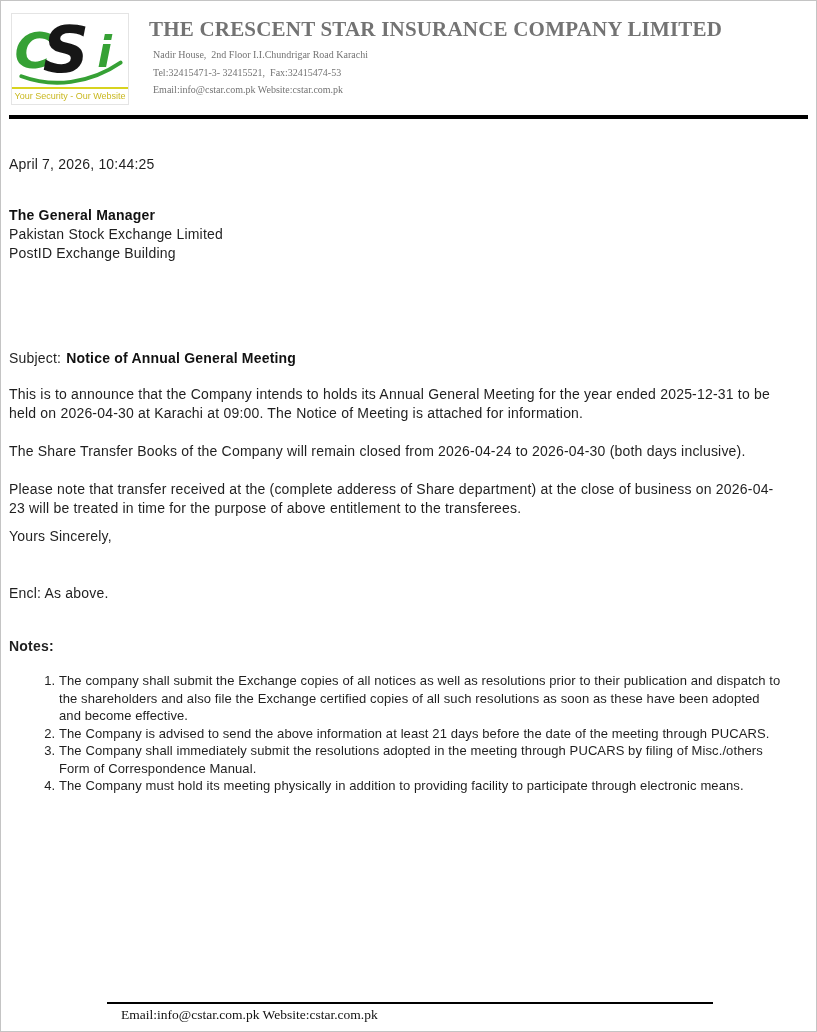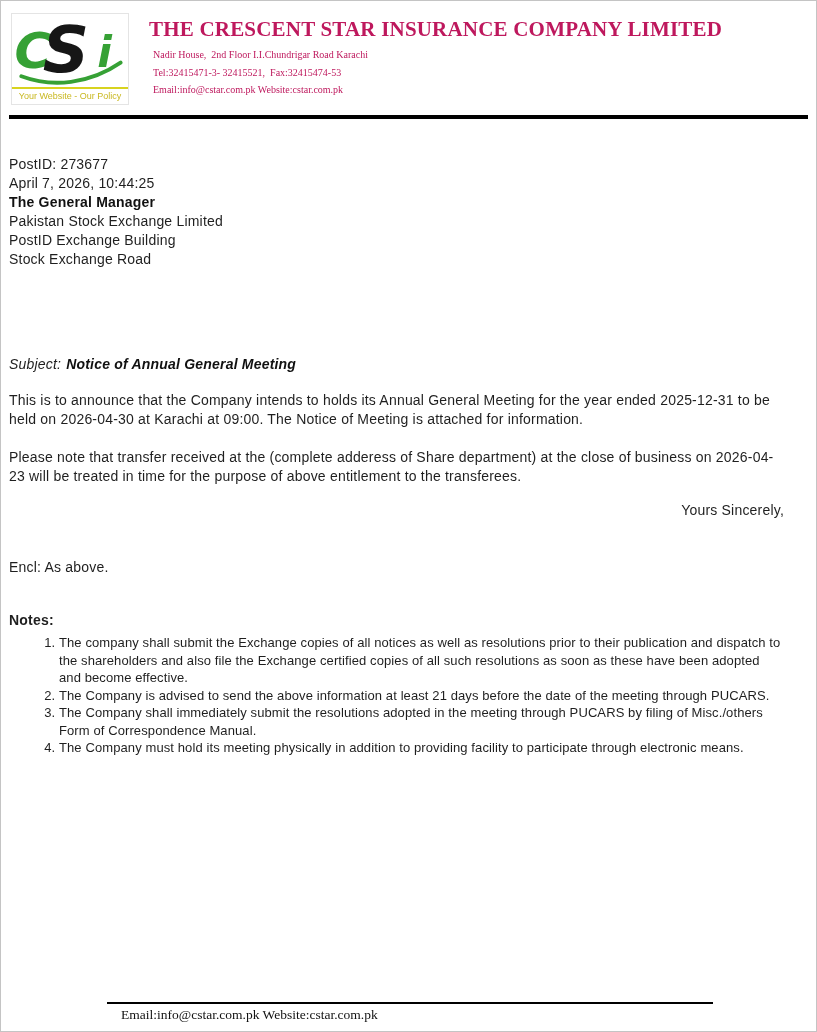--- a/index.html
+++ b/index.html
@@ -29,44 +29,44 @@
   .lg-c { font-family:"DejaVu Sans", sans-serif; font-weight:bold; font-style:italic; font-size:52px; }
   .lg-s { font-family:"DejaVu Sans", sans-serif; font-weight:bold; font-style:italic; font-size:66px; fill:#161616; }
   .lg-i { font-family:"DejaVu Sans", sans-serif; font-weight:bold; font-style:italic; font-size:44px; }
   .lg-swoosh { fill:none; stroke-width:4; stroke-linecap:round; }
   .logo-tagline {
     font-size:9px; line-height:15px; text-align:center;
     color:#c9b820; border-top:2px solid #d8d31f;
     font-family:"Liberation Sans", sans-serif;
     white-space:nowrap; overflow:hidden;
   }
-  .head-text { margin-left:20px; padding-top:4px; font-family:"Liberation Serif", serif; color:#be185d; }
+  .head-text { margin-left:20px; padding-top:4px; font-family:"Liberation Serif", serif; color:#737373; }
   .company-name {
     font-size:21px; font-weight:bold; letter-spacing:0.2px;
     white-space:nowrap; margin-bottom:4px;
   }
   .head-line { font-size:10px; line-height:17.5px; padding-left:4px; white-space:pre-wrap; }
 
   .header-rule { height:4px; background:#000; margin:10px 8px 0 8px; }
 
   
   .letter-body { padding:0 32px 0 8px; font-size:14px; line-height:19px; letter-spacing:0.2px; color:#1f1f1f; }
   .meta-block { margin-top:36px; }
-  .recipient-block { }
+  .recipient-block { margin-top:32px; }
   .bold { font-weight:bold; color:#111; }
-  .subject-line { margin-top:86px;font-style:italic; }
+  .subject-line { margin-top:86px; }
   .subject-line .subj-label { margin-right:5px; }
   .salutation { margin-top:17px; }
   .para { margin-top:17px; max-width:775px; }
   .para + .para { margin-top:19px; }
-  .closing { margin-top:15px;text-align:right; }
+  .closing { margin-top:9px; }
   .enclosure { margin-top:38px; }
   .notes-heading { margin-top:34px;font-weight:bold; }
   .notes-list {
-    margin-top:4px; padding-left:50px;
+    margin-top:16px; padding-left:50px;
     font-size:13px; line-height:17.5px; letter-spacing:0.1px;
     max-width:790px;
   }
   .notes-list li { margin:0; }
 
   
   .page-footer { position:absolute; left:106px; bottom:8px; width:606px; border-top:2px solid #000; }
   .footer-text {
     font-family:"Liberation Serif", serif; font-size:13.5px; color:#111;
     padding:3px 0 0 14px; white-space:pre-wrap;
@@ -78,52 +78,51 @@
 <div class="page">
 
   <header class="letterhead">
     <div class="logo-box">
       <svg class="logo-svg" viewBox="0 0 116 74">
         <text class="lg-c" x="1" y="56" fill="#36a135">C</text>
         <text class="lg-s" x="30" y="60">S</text>
         <text class="lg-i" x="86" y="54" fill="#36a135">i</text>
         <path class="lg-swoosh" d="M8,64 C40,76 78,72 110,50" stroke="#36a135"></path>
       </svg>
-      <div class="logo-tagline">Your Website - Our Policy</div>
+      <div class="logo-tagline">Your Security - Our Website</div>
     </div>
     <div class="head-text">
       <div class="company-name">THE CRESCENT STAR INSURANCE COMPANY LIMITED</div>
       <div class="head-line">Nadir House,  2nd Floor I.I.Chundrigar Road Karachi</div>
       <div class="head-line">Tel:32415471-3- 32415521,  Fax:32415474-53</div>
       <div class="head-line">Email:info@cstar.com.pk Website:cstar.com.pk</div>
     </div>
   </header>
 
   <div class="header-rule"></div>
 
   <main class="letter-body">
 
     <div class="meta-block">
-      <div>PostID: 273677</div>
       <div>April 7, 2026, 10:44:25</div>
     </div>
 
     <div class="recipient-block">
       <div class="bold">The General Manager</div>
       <div>Pakistan Stock Exchange Limited</div>
       <div>PostID Exchange Building</div>
-      <div>Stock Exchange Road</div>
     </div>
 
     <div class="subject-line">
       <span class="subj-label">Subject:</span><span class="bold">Notice of Annual General Meeting</span>
     </div>
 
 
     <p class="para">This is to announce that the Company intends to holds its Annual General Meeting for the year ended 2025-12-31 to be held on 2026-04-30 at Karachi at 09:00. The Notice of Meeting is attached for information.</p>
+    <p class="para">The Share Transfer Books of the Company will remain closed from 2026-04-24 to 2026-04-30 (both days inclusive).</p>
     <p class="para">Please note that transfer received at the (complete adderess of Share department) at the close of business on 2026-04-23 will be treated in time for the purpose of above entitlement to the transferees.</p>
 
     <div class="closing">Yours Sincerely,</div>
 
     <div class="enclosure">Encl: As above.</div>
 
     <div class="notes-heading">Notes:</div>
 
     <ol class="notes-list">
       <li>The company shall submit the Exchange copies of all notices as well as resolutions prior to their publication and dispatch to the shareholders and also file the Exchange certified copies of all such resolutions as soon as these have been adopted and become effective.</li>

